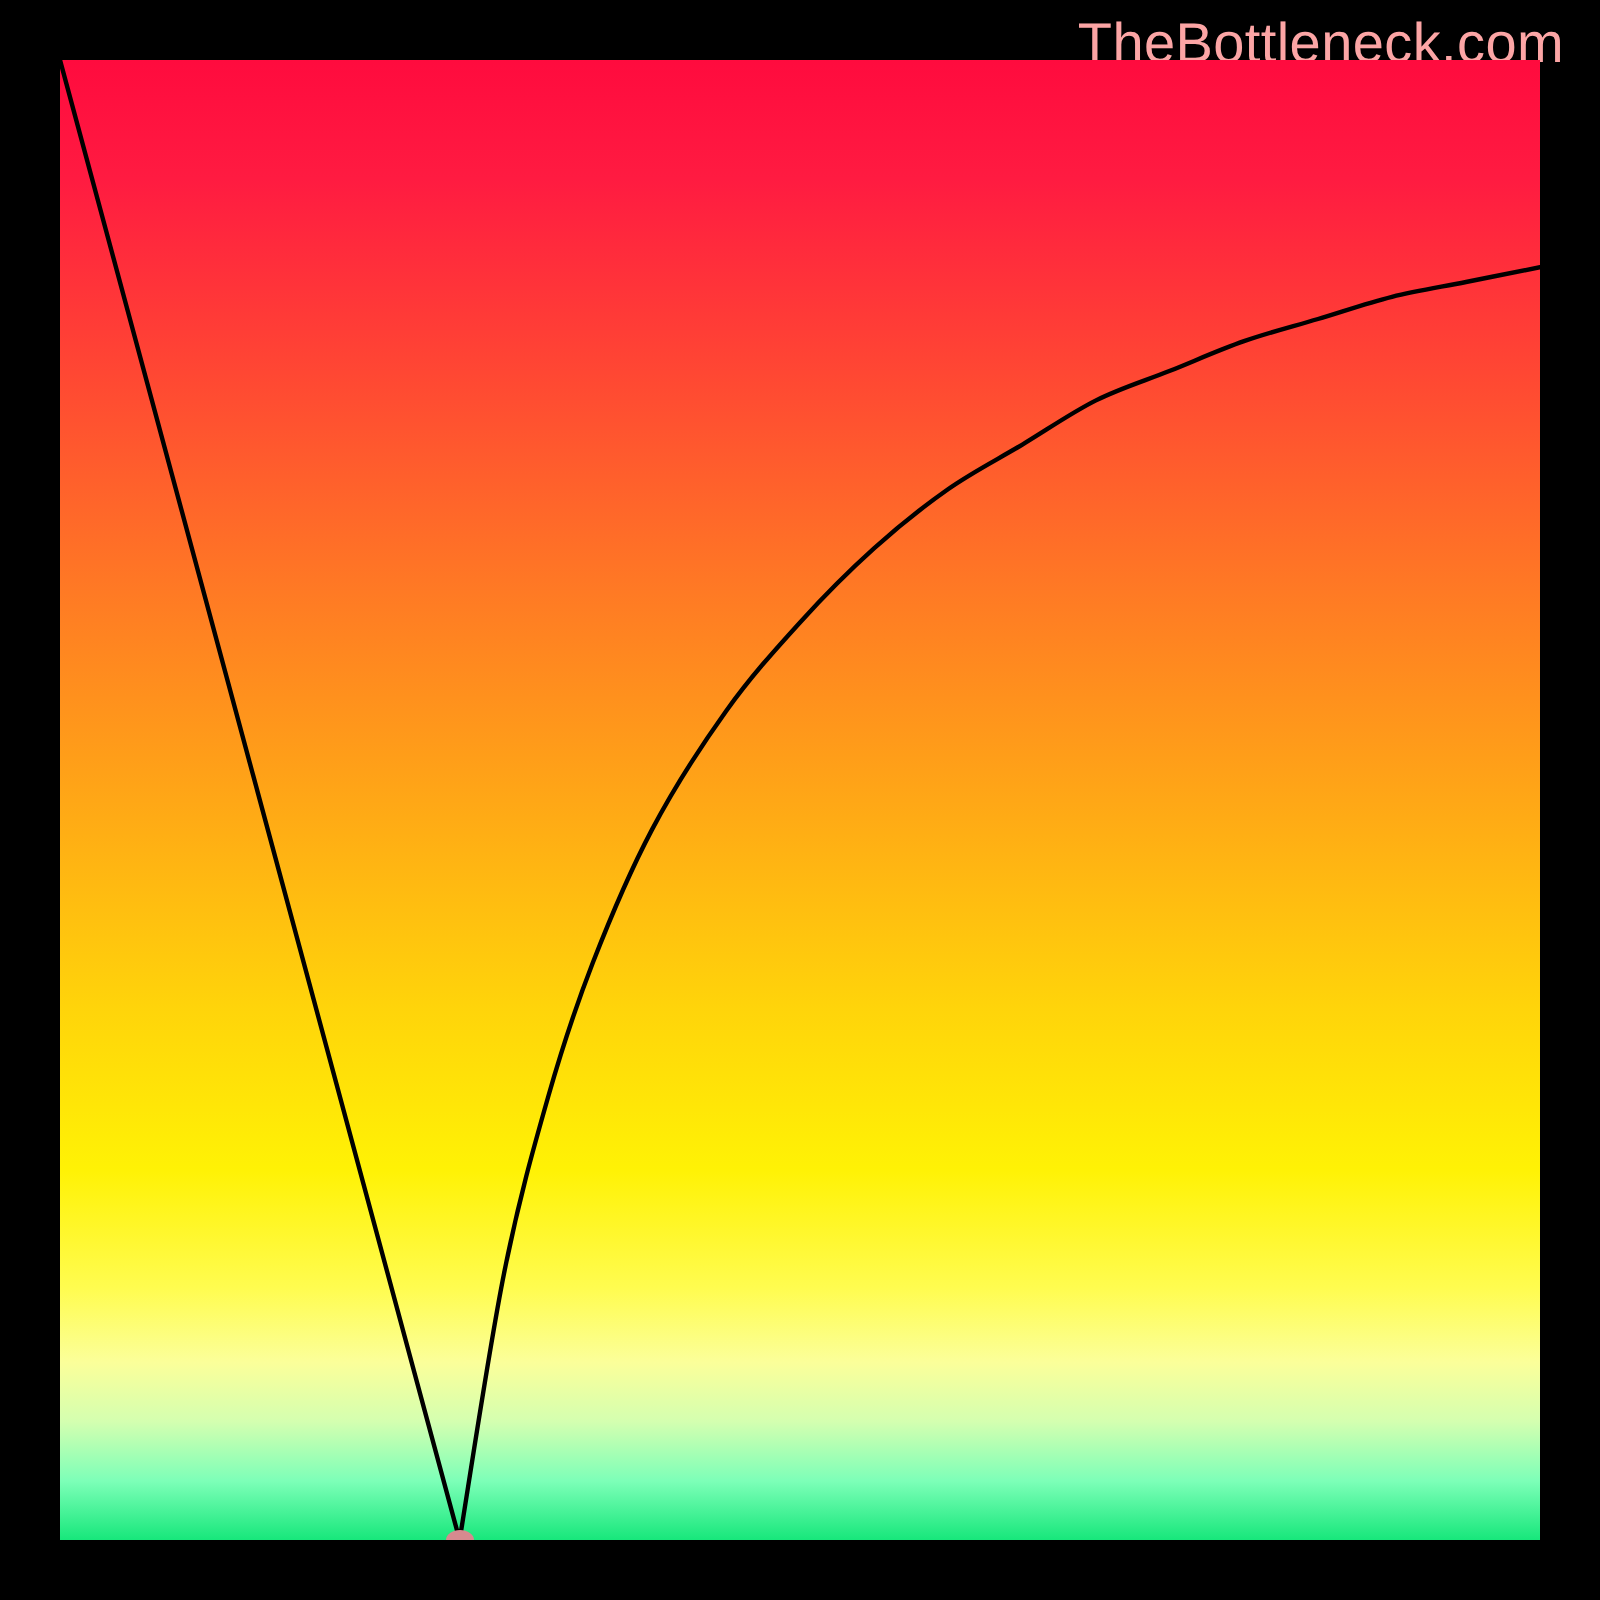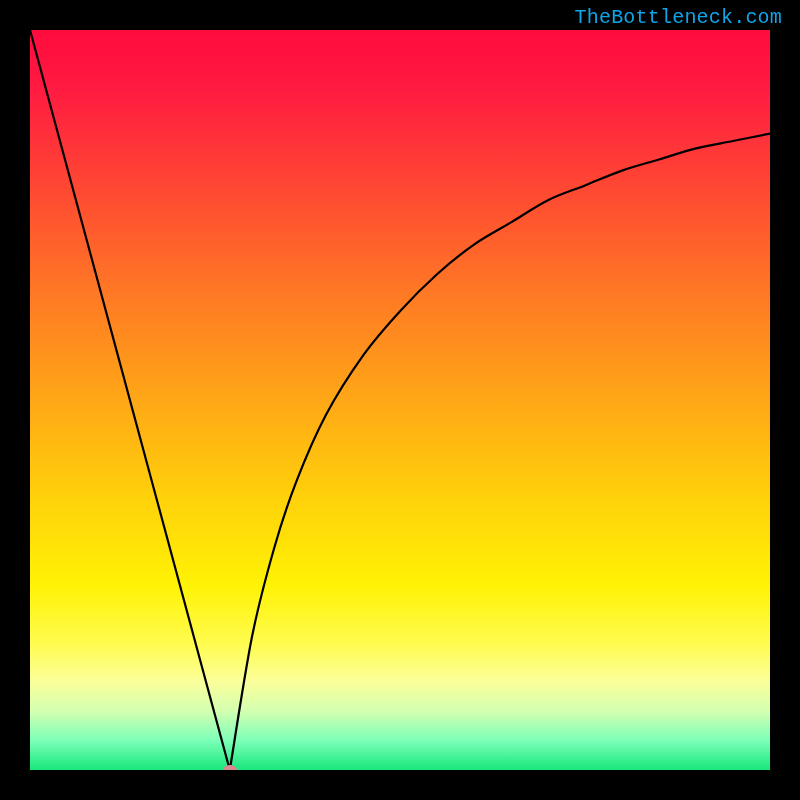--- a/index.html
+++ b/index.html
@@ -53,24 +53,24 @@
     width: 14px;
     height: 10px;
     background: #d68a8f;
     border-radius: 50%;
     transform: translate(-50%, -50%);
   }
   .watermark {
     position: absolute;
     top: 6px;
     right: 18px;
-    color: #0ea5e9;
-    font-size: 20px;
+    color: #fca5a5;
+    font-size: 28px;
     font-weight: 500;
-    font-family: Liberation Mono, monospace;
+    font-family: Liberation Sans, sans-serif;
     letter-spacing: 0.2px;
   }
 </style>
 </head>
 <body>
 
 <div class="frame">
 
   <div class="watermark">TheBottleneck.com</div>
 

